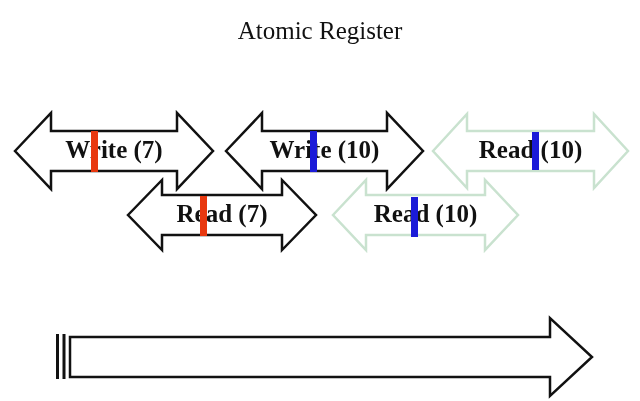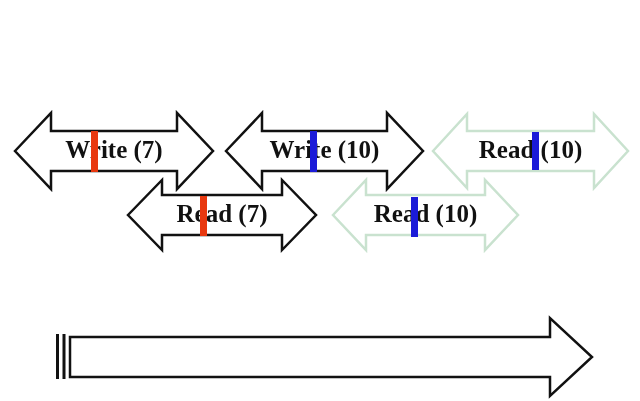--- a/index.html
+++ b/index.html
@@ -64,20 +64,21 @@
     <polygon stroke-width="2.5" stroke-linejoin="miter" points="128,215 162,180 162,195 282,195 282,180 316,215 282,250 282,235 162,235 162,250" stroke="#111111" fill="#ffffff"></polygon>
 
     <polygon stroke-width="2.5" stroke-linejoin="miter" points="333,215 366,180 366,195 485,195 485,180 518,215 485,250 485,235 366,235 366,250" stroke="#c9e2cf" fill="#ffffff"></polygon>
 
     <polygon stroke-width="2.5" stroke-linejoin="miter" points="70,337 550,337 550,318 592,357 550,396 550,377 70,377" stroke="#111111" fill="#ffffff"></polygon>
 
     <rect x="56" y="334" width="3" height="45" fill="#111111"></rect>
     <rect x="62.5" y="334" width="3" height="45" fill="#111111"></rect>
   </svg>
 
+  <div class="title">Atomic Register</div>
 
   <div class="op-label row1" style="left:15px;  width:198px;">Write (7)</div>
   <div class="op-label row1" style="left:226px; width:197px;">Write (10)</div>
   <div class="op-label row1" style="left:433px; width:195px;">Read (10)</div>
   <div class="op-label row2" style="left:128px; width:188px;">Read (7)</div>
   <div class="op-label row2" style="left:333px; width:185px;">Read (10)</div>
 
   <svg class="layer" width="640" height="401" viewBox="0 0 640 401" style="pointer-events:none;">
     <rect x="91" y="131" width="7" height="41" fill="#e8380f"></rect>
     <rect x="310" y="131" width="7" height="41" fill="#1b1bd8"></rect>

